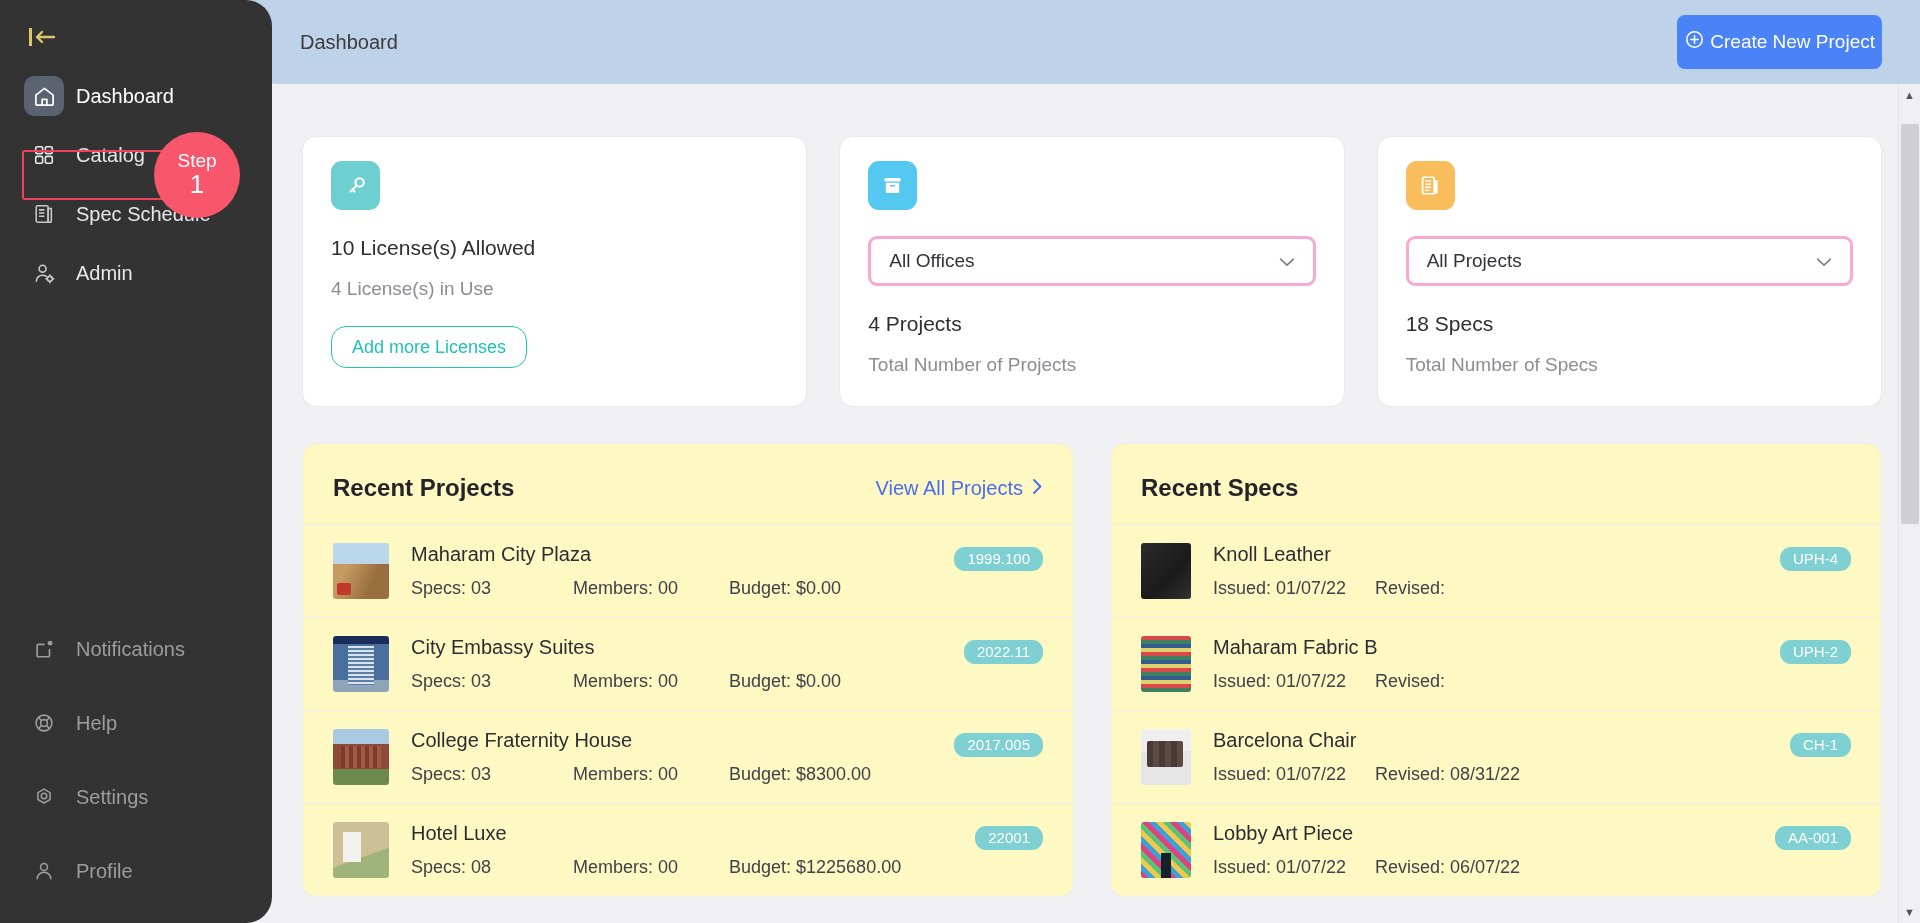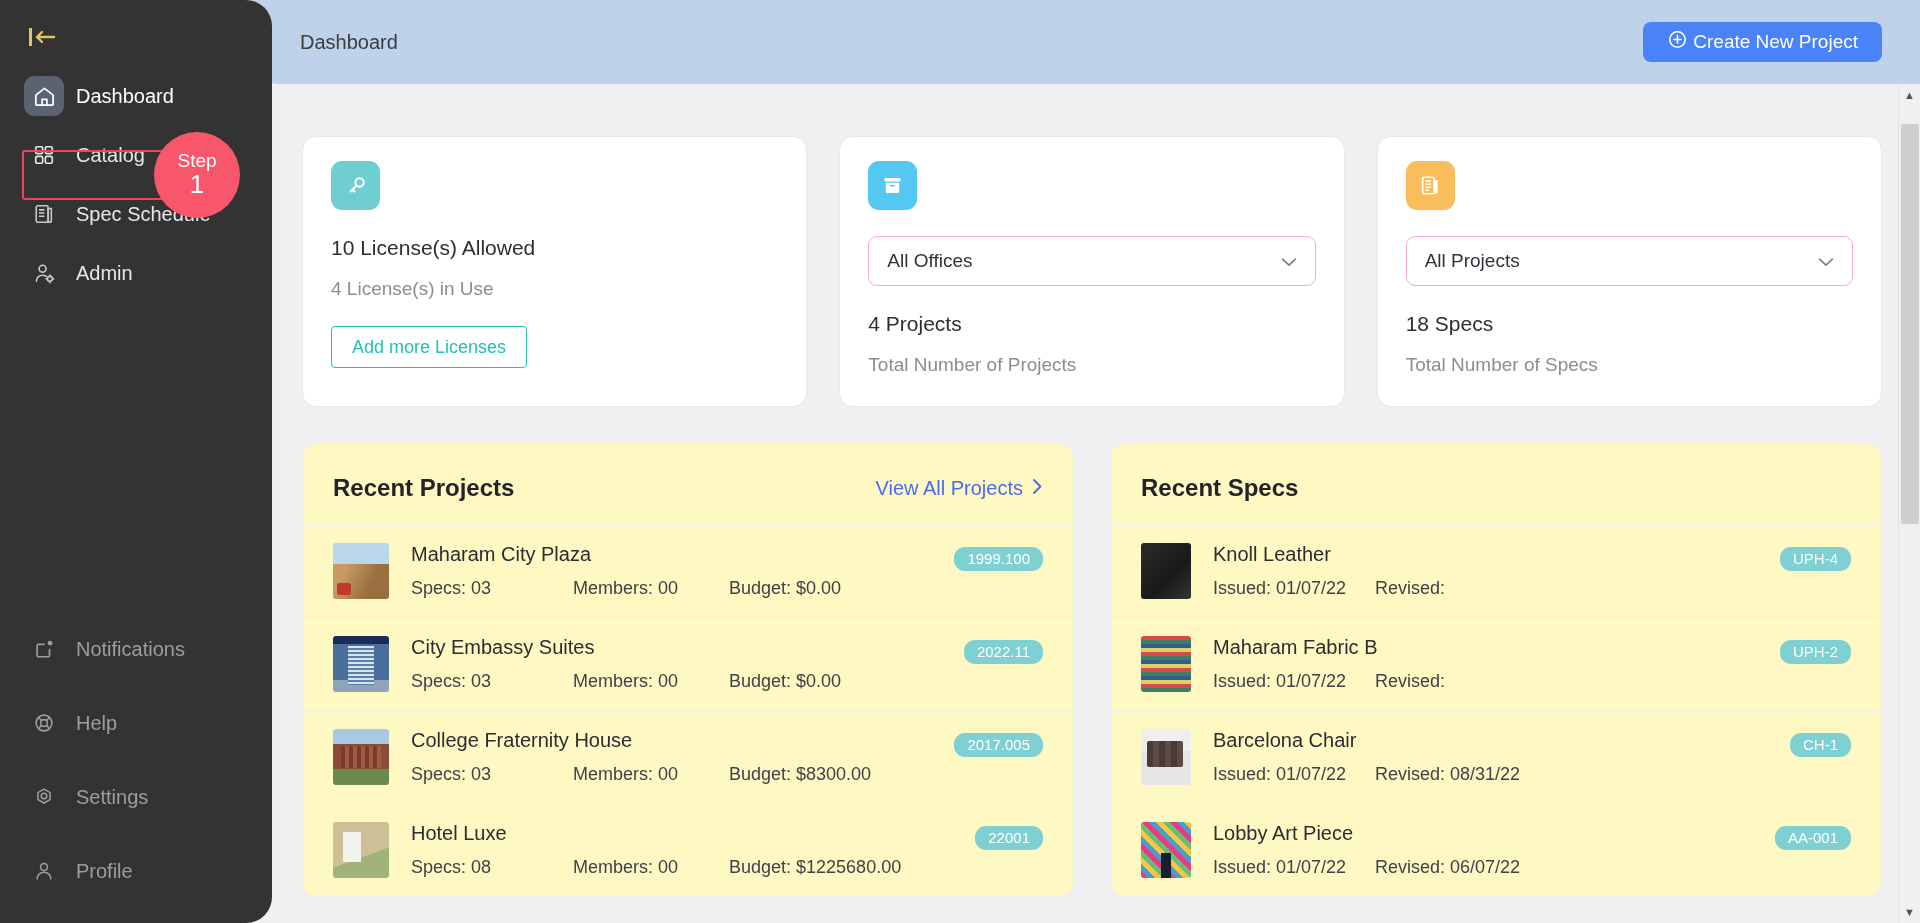--- a/index.html
+++ b/index.html
@@ -93,21 +93,21 @@
     margin-left: -20px;
     padding-left: 48px;
     padding-right: 38px;
     display: flex; align-items: center; justify-content: space-between;
     flex: 0 0 84px;
   }
   .page-title { font-size: 20px; color: #3c3c3c; }
   .create-btn {
     background: #4a83f7; color: #fff;
     border: none; border-radius: 8px;
-    height: 40px; padding: 0 24px;
+    height: 54px; padding: 0 7px;
     font-size: 19px;
     display: flex; align-items: center; gap: 5px;
     cursor: pointer;
     font-family: "Liberation Sans", sans-serif;
   }
 
   .content {
     flex: 1 1 auto;
     padding: 52px 38px 0 30px;
     overflow: hidden;
@@ -134,28 +134,28 @@
   .ico-blue { background: #54c8f0; }
   .ico-amber { background: #f9bd5c; }
 
   .stat-main { font-size: 21px; color: #2e2e33; margin-bottom: 18px; }
   .stat-sub { font-size: 19px; color: #8c8c93; }
   .add-lic-btn {
     margin-top: 26px;
     background: #fff;
     border: 1.4px solid #21c2b6;
     color: #21c2b6;
-    border-radius: 4px;
+    border-radius: 15px;
     height: 42px; padding: 0 20px;
     font-size: 18px;
     cursor: pointer;
     font-family: "Liberation Sans", sans-serif;
   }
   .select-box {
-    border: 1px solid #f9a8d4;
+    border: 3px solid #f9a8d4;
     border-radius: 9px;
     height: 50px;
     display: flex; align-items: center; justify-content: space-between;
     padding: 0 18px;
     font-size: 19px; color: #32323a;
     margin-bottom: 26px;
     cursor: pointer;
     background: #fff;
   }
   .chev { color: #7c7c86; font-size: 15px; }

